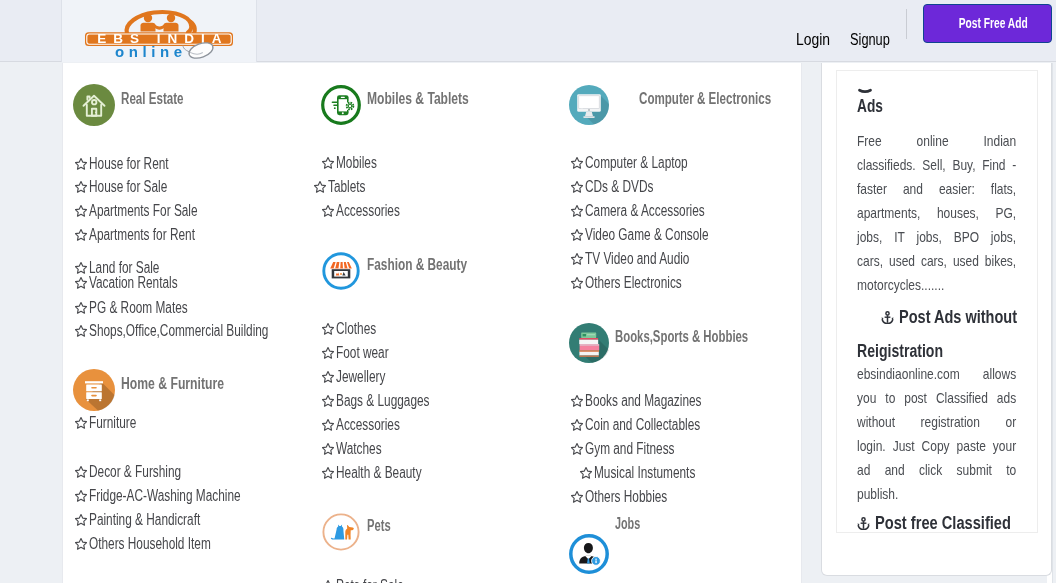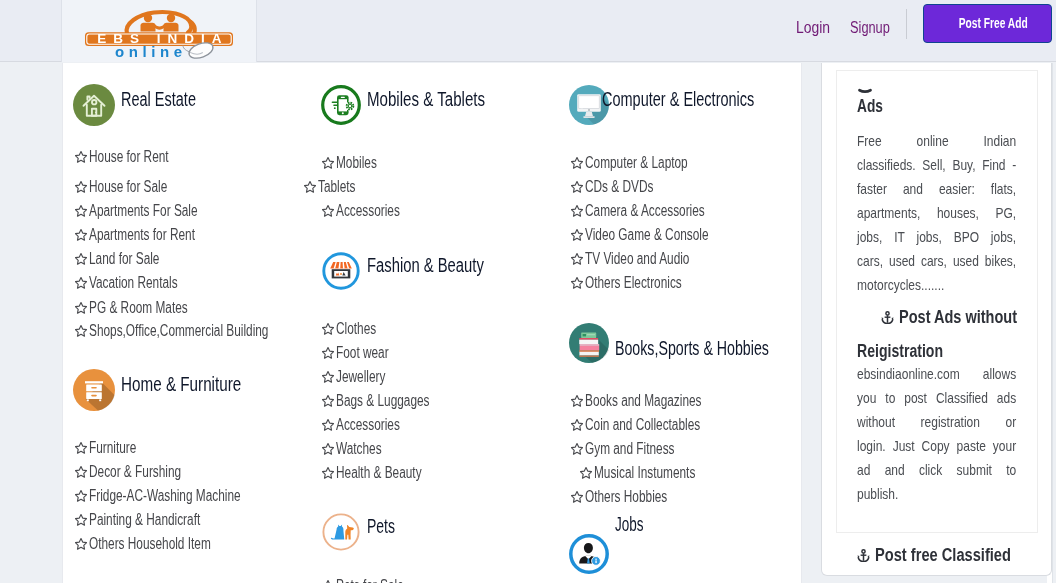--- a/index.html
+++ b/index.html
@@ -2,30 +2,30 @@
 <html><head><meta charset="utf-8">
 <style>
 *{margin:0;padding:0;box-sizing:border-box}
 html,body{width:1056px;height:583px;overflow:hidden}
 body{position:relative;background:#edf0f4;font-family:"Liberation Sans",sans-serif;}
 .abs{position:absolute}
 .cx{display:inline-block;transform-origin:0 50%;white-space:nowrap}
 
 #hdr{left:0;top:0;width:1056px;height:62px;background:#e9ecf3;border-bottom:1px solid #d7dae1}
 #logobox{left:61px;top:0;width:196px;height:62px;background:#f0f3f8;border-left:1px solid #dde1e9;border-right:1px solid #dde1e9}
-.hlink{top:4px;height:47px;line-height:47px;color:#701a75;font-size:16px}
+.hlink{top:16px;height:47px;line-height:47px;color:#000000;font-size:16px}
 #vdiv{left:906px;top:9px;width:1px;height:30px;background:#c9ccd3}
 #btn{left:923px;top:4px;width:129px;height:39px;background:#6d28d9;border:1px solid #0f4490;border-radius:4px;color:#fff;font-weight:bold;font-size:14px;text-align:center;line-height:37px;text-indent:7px}
 
 #main{left:62px;top:63px;width:740px;height:520px;background:#fff;border-left:1px solid #e7e9ee;border-right:1px solid #e7e9ee}
 #card{left:821px;top:63px;width:231px;height:513px;background:#fff;border:1px solid #d9dce1;border-top:none;border-radius:0 0 6px 6px}
 #ibox{left:836px;top:70px;width:202px;height:463px;background:#fff;border:1px solid #ededed}
 
 .hicon{position:absolute}
-.htxt{position:absolute;font-weight:normal;font-size:20px;color:#0f172a;height:28px;line-height:28px}
+.htxt{position:absolute;font-weight:bold;font-size:16px;color:#737373;height:28px;line-height:28px}
 .it{position:absolute;height:24px;display:flex;align-items:center;font-size:16px;color:#45464a}
 .it svg{flex:0 0 auto}
 .it .cx{transform:scaleX(0.74);margin-left:1.5px}
 
 .sline{position:absolute;left:857px;width:199px;font-size:15px;color:#4a4d52;height:24px;line-height:24px;transform:scaleX(0.8);transform-origin:0 50%;text-align:justify;text-align-last:justify}
 .sline.nj{text-align:left;text-align-last:left}
 .shead{position:absolute;font-weight:bold;font-size:17.5px;color:#2e3138;height:22px;line-height:22px}
 </style></head><body>
 
 <svg width="0" height="0" style="position:absolute">
@@ -77,21 +77,21 @@
 <g fill="none" stroke="#e4efd4" stroke-width="1.9" stroke-linejoin="round" stroke-linecap="round">
 <path d="M10.5 21.8 L21 11.8 L31.5 21.8"></path>
 <path d="M13.8 20.8 V31.8 H28.2 V20.8"></path>
 <rect x="18.9" y="24.8" width="4.4" height="7"></rect>
 <circle cx="21.2" cy="18.2" r="2.2"></circle>
 <path d="M14.4 15.7 V12.4 H16.6 V13.7"></path>
 </g>
 <circle cx="22.6" cy="28.4" r="0.7" fill="#e4efd4"></circle>
 </svg>
 <div class="htxt" style="left:120.5px;top:85px"><span class="cx" style="transform:scaleX(0.725)">Real Estate</span></div>
-<div class="it" style="left:75px;top:145px">
+<div class="it" style="left:75px;top:152px">
     <svg width="12" height="12" viewBox="0 0 12 12">
       <use href="#star"></use>
     </svg>
     <span class="cx">House for Rent</span>
   </div>
 <div class="it" style="left:75px;top:175px">
     <svg width="12" height="12" viewBox="0 0 12 12">
       <use href="#star"></use>
     </svg>
     <span class="cx">House for Sale</span>
@@ -101,21 +101,21 @@
       <use href="#star"></use>
     </svg>
     <span class="cx">Apartments For Sale</span>
   </div>
 <div class="it" style="left:75px;top:223px">
     <svg width="12" height="12" viewBox="0 0 12 12">
       <use href="#star"></use>
     </svg>
     <span class="cx">Apartments for Rent</span>
   </div>
-<div class="it" style="left:75px;top:247px">
+<div class="it" style="left:75px;top:256px">
     <svg width="12" height="12" viewBox="0 0 12 12">
       <use href="#star"></use>
     </svg>
     <span class="cx">Land for Sale</span>
   </div>
 <div class="it" style="left:75px;top:271px">
     <svg width="12" height="12" viewBox="0 0 12 12">
       <use href="#star"></use>
     </svg>
     <span class="cx">Vacation Rentals</span>
@@ -142,21 +142,21 @@
       <rect x="13.2" y="23.2" width="15.6" height="6.8" rx="0.5"></rect>
       <rect x="13.8" y="30.4" width="2" height="1.8"></rect>
       <rect x="26.2" y="30.4" width="2" height="1.8"></rect>
     </g>
 <g fill="#e8913d">
       <rect x="18.2" y="17.9" width="5.6" height="1.7" rx="0.8"></rect>
       <rect x="18.2" y="25.7" width="5.6" height="1.7" rx="0.8"></rect>
     </g>
 </svg>
 <div class="htxt" style="left:120.5px;top:370px"><span class="cx" style="transform:scaleX(0.762)">Home &amp; Furniture</span></div>
-<div class="it" style="left:75px;top:436px">
+<div class="it" style="left:75px;top:411px">
     <svg width="12" height="12" viewBox="0 0 12 12">
       <use href="#star"></use>
     </svg>
     <span class="cx">Furniture</span>
   </div>
 <div class="it" style="left:75px;top:460px">
     <svg width="12" height="12" viewBox="0 0 12 12">
       <use href="#star"></use>
     </svg>
     <span class="cx">Decor &amp; Furshing</span>
@@ -197,21 +197,21 @@
 <circle r="1.2" fill="#fff"></circle>
 </g>
 </svg>
 <div class="htxt" style="left:367px;top:85px"><span class="cx" style="transform:scaleX(0.755)">Mobiles &amp; Tablets</span></div>
 <div class="it" style="left:322px;top:151px">
     <svg width="12" height="12" viewBox="0 0 12 12">
       <use href="#star"></use>
     </svg>
     <span class="cx">Mobiles</span>
   </div>
-<div class="it" style="left:304px;top:175px">
+<div class="it" style="left:314px;top:175px">
     <svg width="12" height="12" viewBox="0 0 12 12">
       <use href="#star"></use>
     </svg>
     <span class="cx">Tablets</span>
   </div>
 <div class="it" style="left:322px;top:199px">
     <svg width="12" height="12" viewBox="0 0 12 12">
       <use href="#star"></use>
     </svg>
     <span class="cx">Accessories</span>
@@ -289,21 +289,21 @@
 <svg class="hicon" style="left:569px;top:85px" width="40" height="40" viewBox="0 0 40 40">
 <circle cx="20" cy="20" r="20" fill="#54aabc"></circle>
 <path d="M31 10 L40 19 A20 20 0 0 1 25 39.4 L17 31.5 Z" fill="#000000" opacity="0.10"></path>
 <rect x="8.2" y="9.2" width="23.6" height="17.6" rx="1.4" fill="#f2f4f5"></rect>
 <rect x="9.8" y="10.8" width="20.4" height="12.6" fill="#fff" stroke="#c9ced3" stroke-width="0.6"></rect>
 <rect x="19.2" y="24.5" width="1.6" height="1" fill="#7d848b"></rect>
 <path d="M17.2 26.8 H22.8 L24 31.2 H16 Z" fill="#e9ebed"></path>
 <rect x="14.2" y="31.2" width="11.6" height="1.7" rx="0.8" fill="#e0e3e6"></rect>
 <path d="M11.5 22 L20.5 12.5 H24.5 L13.8 23.4 H11.5 Z" fill="#ffffff" opacity="0.5"></path>
 </svg>
-<div class="htxt" style="left:602px;top:85px"><span class="cx" style="transform:scaleX(0.725)">Computer &amp; Electronics</span></div>
+<div class="htxt" style="left:639px;top:85px"><span class="cx" style="transform:scaleX(0.725)">Computer &amp; Electronics</span></div>
 <div class="it" style="left:571px;top:151px">
     <svg width="12" height="12" viewBox="0 0 12 12">
       <use href="#star"></use>
     </svg>
     <span class="cx">Computer &amp; Laptop</span>
   </div>
 <div class="it" style="left:571px;top:175px">
     <svg width="12" height="12" viewBox="0 0 12 12">
       <use href="#star"></use>
     </svg>
@@ -340,21 +340,21 @@
 <rect x="13.6" y="11" width="3.4" height="2.4" fill="#2f9160"></rect>
 <rect x="18" y="11.2" width="8" height="1" fill="#a9dcbf"></rect>
 <rect x="10.2" y="15" width="19" height="1.7" rx="0.4" fill="#e04b62"></rect>
 <rect x="10.2" y="16.7" width="19" height="4.4" fill="#f5f6f6"></rect>
 <rect x="10.6" y="21.1" width="19.6" height="1.8" fill="#f8b7cb"></rect>
 <rect x="10.6" y="22.9" width="19.6" height="4.4" fill="#f4829f"></rect>
 <rect x="10.2" y="27.3" width="19.8" height="1.6" fill="#ef8a5e"></rect>
 <rect x="10.4" y="28.9" width="19.4" height="3.6" fill="#f3f4f3"></rect>
 <rect x="10.4" y="32.5" width="19.4" height="1.4" fill="#c97950"></rect>
 </svg>
-<div class="htxt" style="left:615px;top:334px"><span class="cx" style="transform:scaleX(0.71)">Books,Sports &amp; Hobbies</span></div>
+<div class="htxt" style="left:615px;top:323px"><span class="cx" style="transform:scaleX(0.71)">Books,Sports &amp; Hobbies</span></div>
 <div class="it" style="left:571px;top:389px">
     <svg width="12" height="12" viewBox="0 0 12 12">
       <use href="#star"></use>
     </svg>
     <span class="cx">Books and Magazines</span>
   </div>
 <div class="it" style="left:571px;top:413px">
     <svg width="12" height="12" viewBox="0 0 12 12">
       <use href="#star"></use>
     </svg>
@@ -403,14 +403,14 @@
 <div class="shead" style="left:881px;top:306px"><svg width="13" height="13" viewBox="0 0 13 13" style="vertical-align:-1px">
       <use href="#anchor"></use>
     </svg> <span class="cx" style="transform:scaleX(0.83);margin-left:0px">Post Ads without</span></div>
 <div class="shead" style="left:857px;top:340px"><span class="cx" style="transform:scaleX(0.804)">Reigistration</span></div>
 <div class="sline" style="top:362px">ebsindiaonline.com allows</div>
 <div class="sline" style="top:386px">you to post Classified ads</div>
 <div class="sline" style="top:410px">without registration or</div>
 <div class="sline" style="top:434px">login. Just Copy paste your</div>
 <div class="sline" style="top:458px">ad and click submit to</div>
 <div class="sline nj" style="top:482px">publish.</div>
-<div class="shead" style="left:857px;top:544px"><svg width="13" height="13" viewBox="0 0 13 13" style="vertical-align:-1px">
+<div class="shead" style="left:857px;top:512px"><svg width="13" height="13" viewBox="0 0 13 13" style="vertical-align:-1px">
       <use href="#anchor"></use>
     </svg> <span class="cx" style="transform:scaleX(0.837);margin-left:0px">Post free Classified</span></div>
 </body></html>

